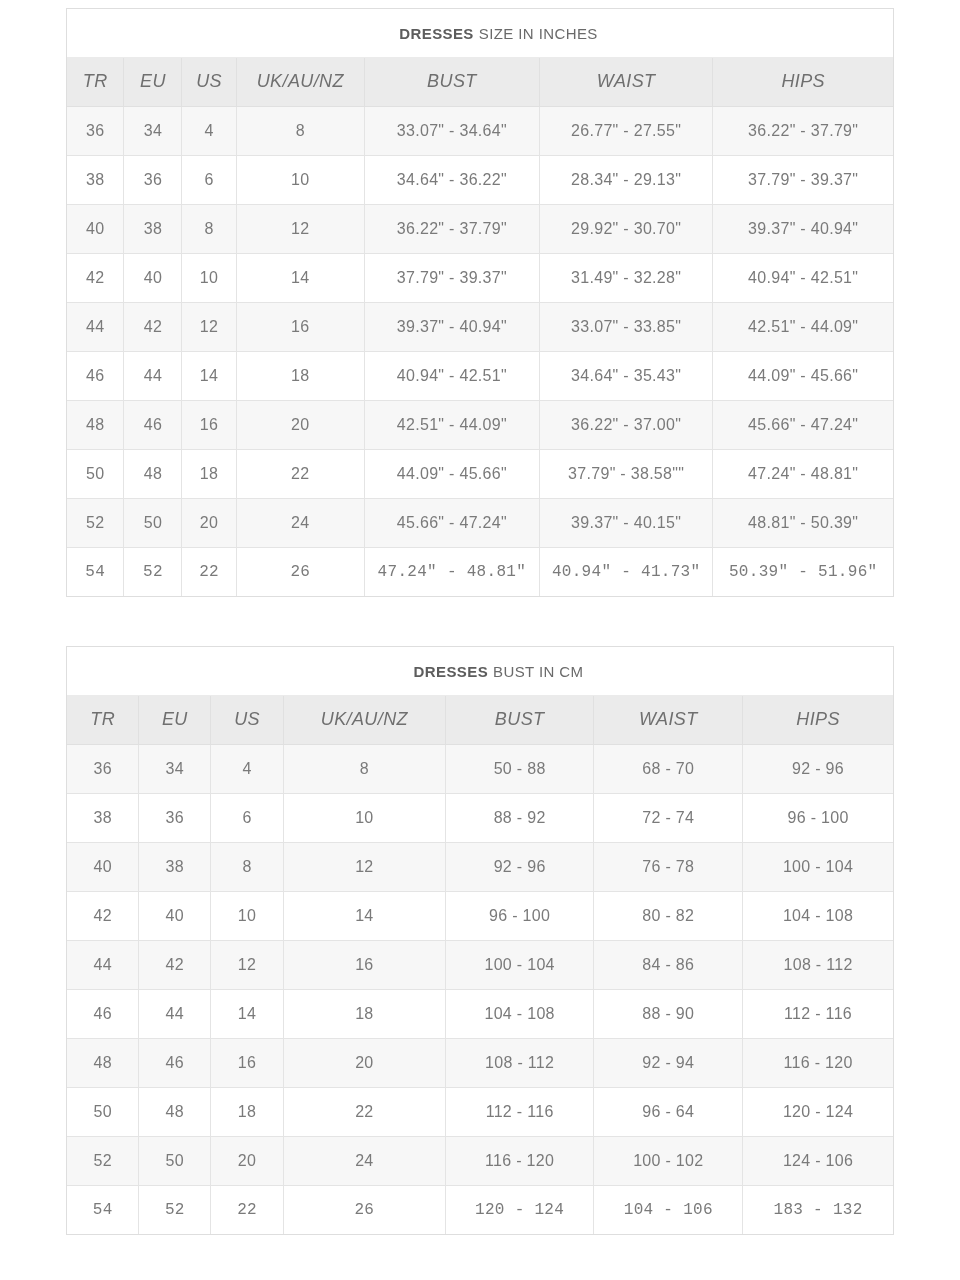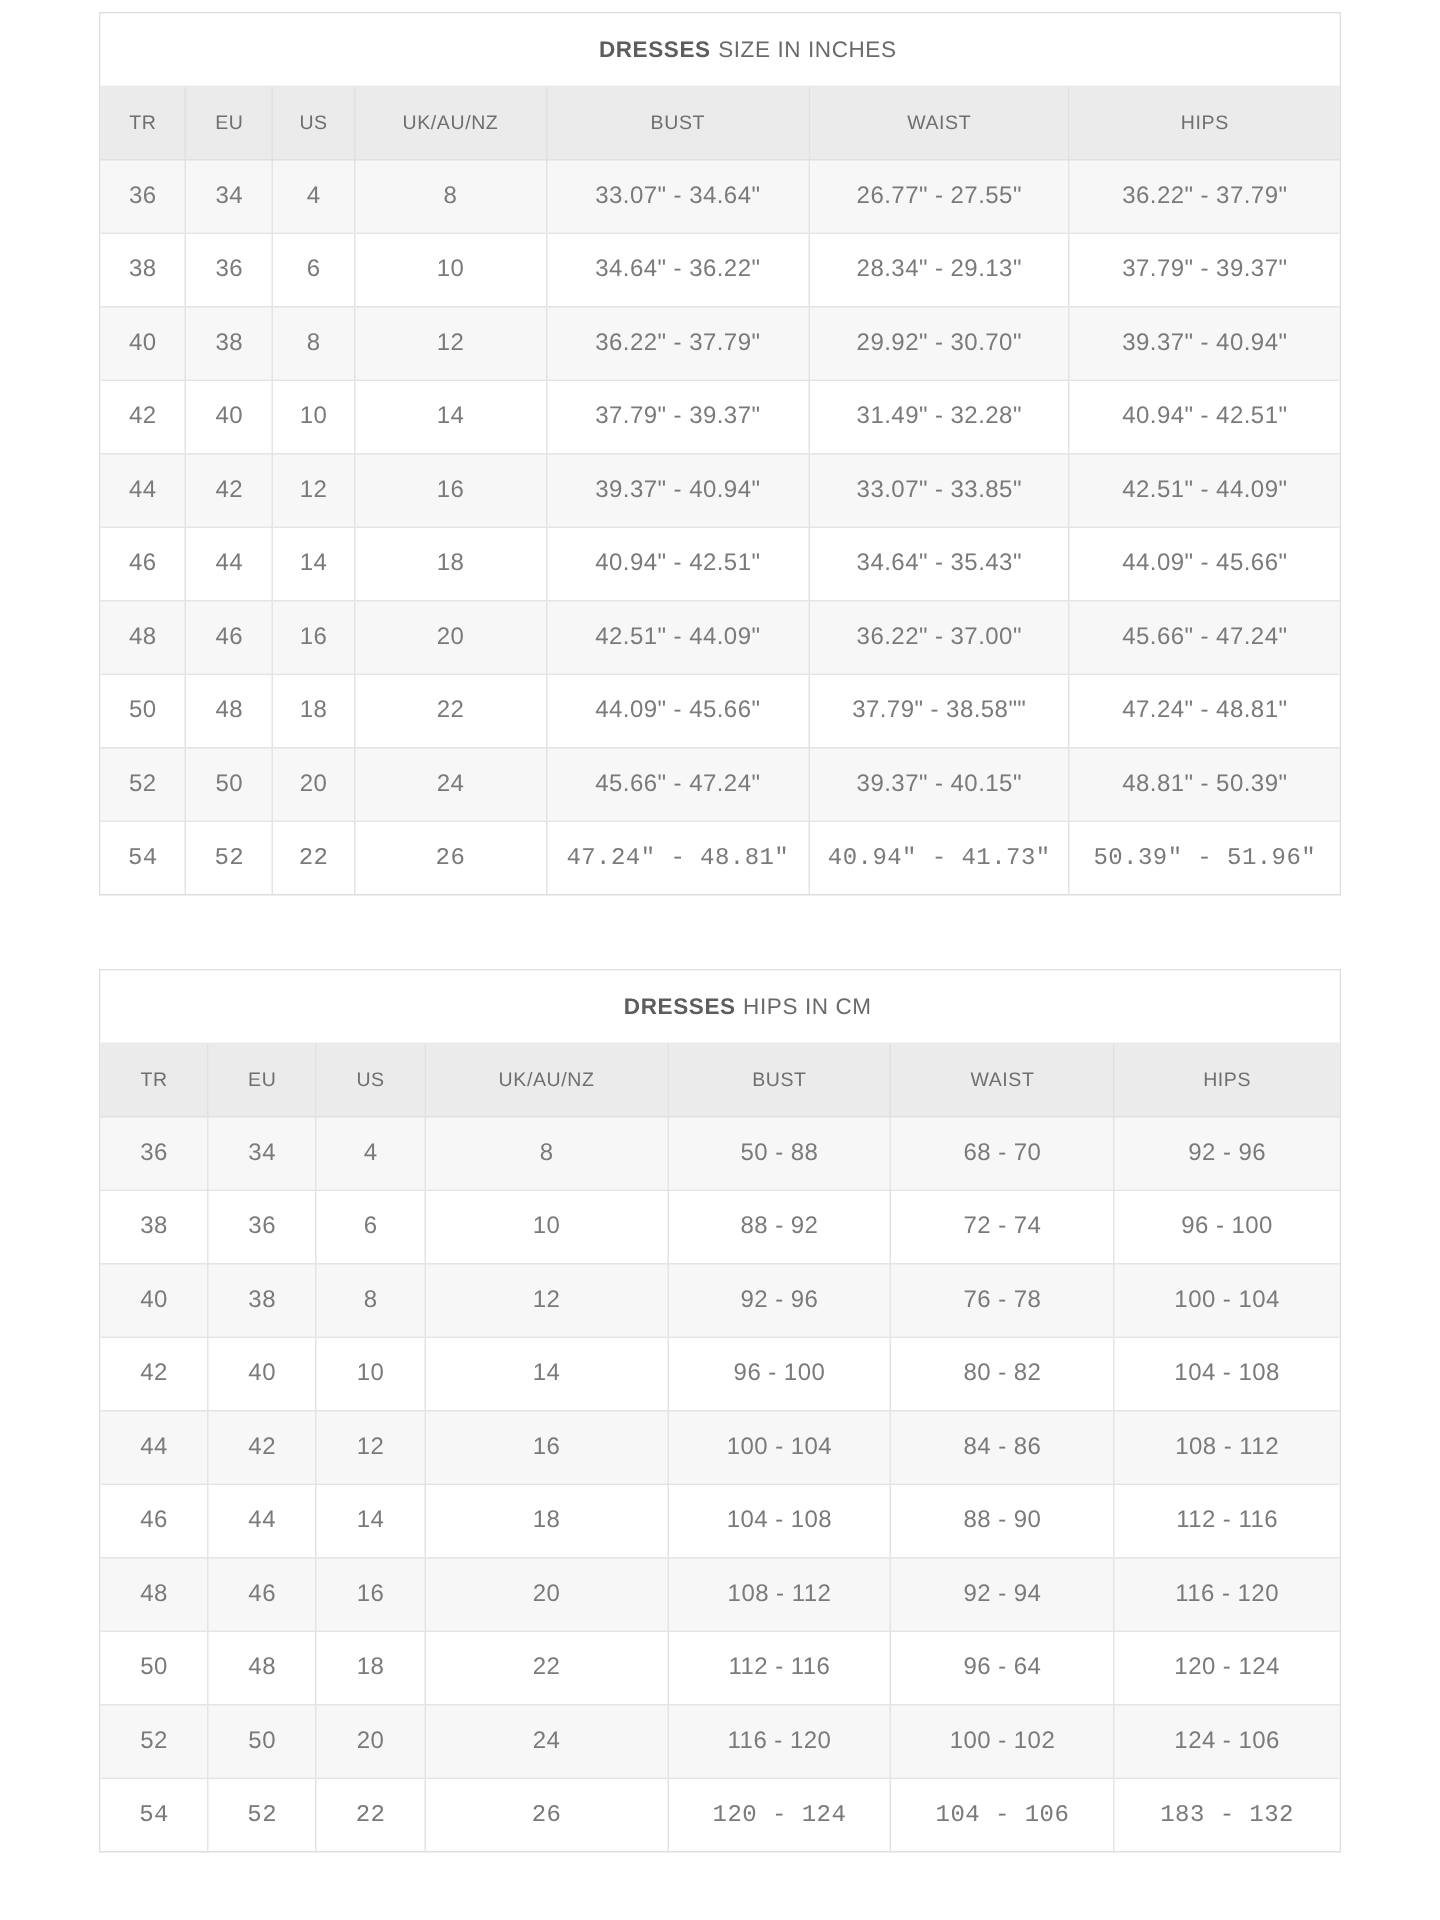--- a/index.html
+++ b/index.html
@@ -39,27 +39,28 @@
   }
   table {
     width: 100%;
     border-collapse: collapse;
     table-layout: fixed;
   }
   th {
     height: 48px;
     background: #ebebeb;
     font-weight: normal;
-    font-size: 13px;
+    font-size: 18px;
     color: #6f6f6f;
     letter-spacing: 0.4px;
     text-align: center;
     vertical-align: middle;
     border-right: 1px solid #e0e0e0;
     border-bottom: 1px solid #e0e0e0;
+    font-style: italic;
   }
   td {
     height: 49px;
     font-size: 16px;
     color: #7a7a7a;
     letter-spacing: 0.3px;
     text-align: center;
     vertical-align: middle;
     border-right: 1px solid #e4e4e4;
     border-bottom: 1px solid #e4e4e4;
@@ -189,21 +190,21 @@
           <td>40.94" - 41.73"</td>
           <td>50.39" - 51.96"</td>
         </tr>
       </tbody>
   </table>
 </div>
 
 <div class="table-card">
   <div class="table-title">
     <strong>DRESSES</strong>
-    <span>HIPS IN CM</span>
+    <span>BUST IN CM</span>
   </div>
   <table>
     <colgroup>
       <col style="width:8.7%">
         <col style="width:8.7%">
         <col style="width:8.8%">
       <col style="width:19.6%">
         <col style="width:18.0%">
         <col style="width:18.0%">
         <col style="width:18.2%">

